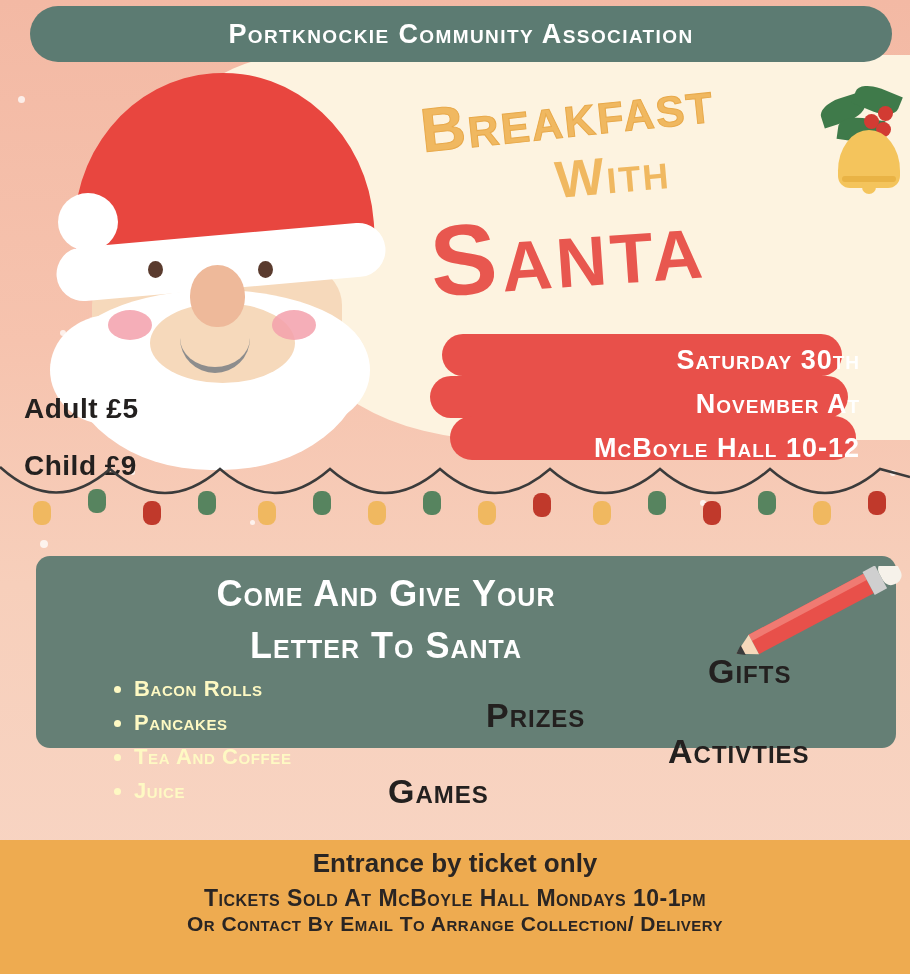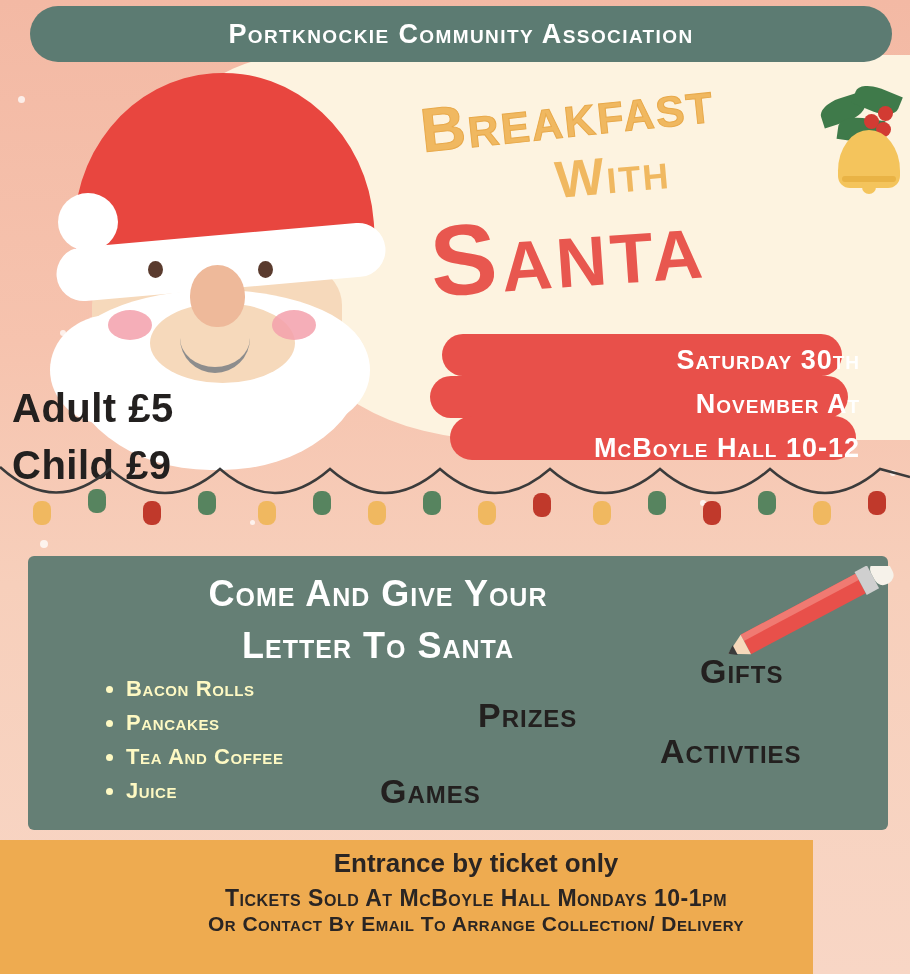--- a/index.html
+++ b/index.html
@@ -320,47 +320,47 @@
     line-height: 44px;
     letter-spacing: 1px;
     font-variant: small-caps;
     text-transform: capitalize;
     z-index: 4;
   }
 
   
   .price {
     position: absolute;
-    left: 12px;
+    left: 24px;
     top: 380px;
     color: #23201f;
-    font-size: 40px;
+    font-size: 28px;
     font-weight: bold;
     line-height: 57px;
     letter-spacing: 0.5px;
   }
 
   
   .lights {
     position: absolute;
     left: 0;
     top: 455px;
     width: 910px;
     height: 90px;
   }
 
   
   .green-panel {
     position: absolute;
-    left: 28px;
+    left: 36px;
     top: 556px;
     width: 860px;
-    height: 274px;
+    height: 192px;
     background: #657f75;
-    border-radius: 6px;
+    border-radius: 14px;
   }
   .panel-head {
     position: absolute;
     left: 0;
     top: 12px;
     width: 700px;
     text-align: center;
     color: #ffffff;
     font-size: 36px;
     font-weight: bold;
@@ -405,24 +405,23 @@
     top: 10px;
     width: 190px;
     height: 90px;
   }
 
   
   .bottom {
     position: absolute;
     left: 0;
     top: 840px;
-    width: 792px;
+    width: 910px;
     height: 134px;
     background: #eeab50;
-    padding-left: 21px;
   }
   .bottom .line {
     width: 910px;
     text-align: center;
     color: #2a2523;
     font-weight: bold;
   }
   .bl1 { margin-top: 8px; font-size: 26px; }
   .bl2 { margin-top: 6px; font-size: 23px; font-variant: small-caps; text-transform: capitalize; letter-spacing: .5px;}
   .bl3 { margin-top: 6px; font-size: 23px; font-variant: small-caps; text-transform: capitalize; letter-spacing: .5px;}

